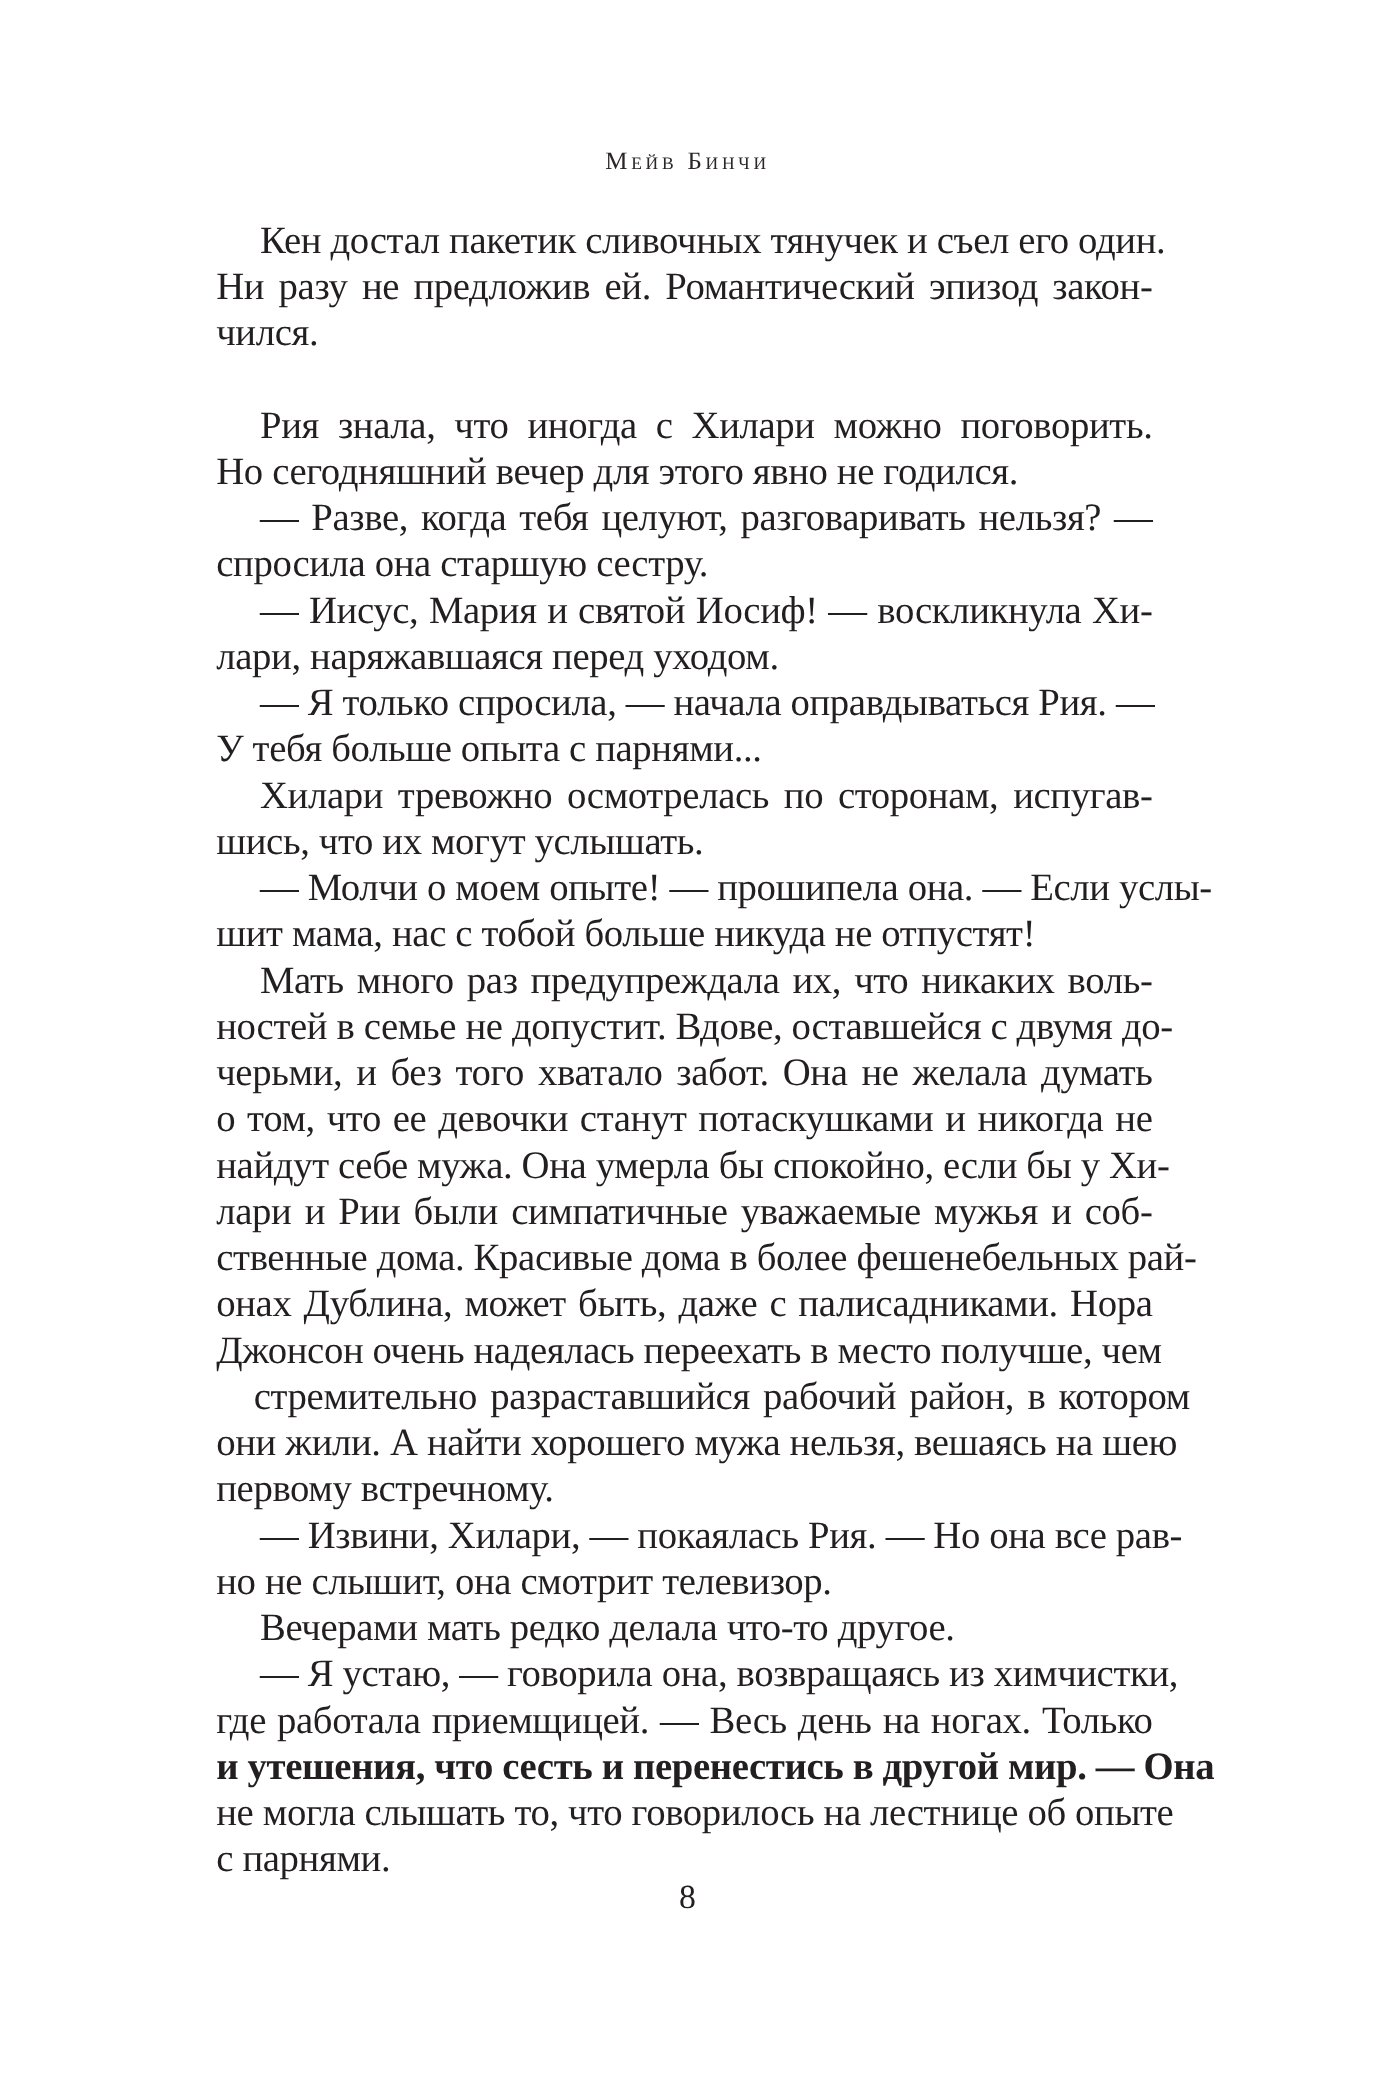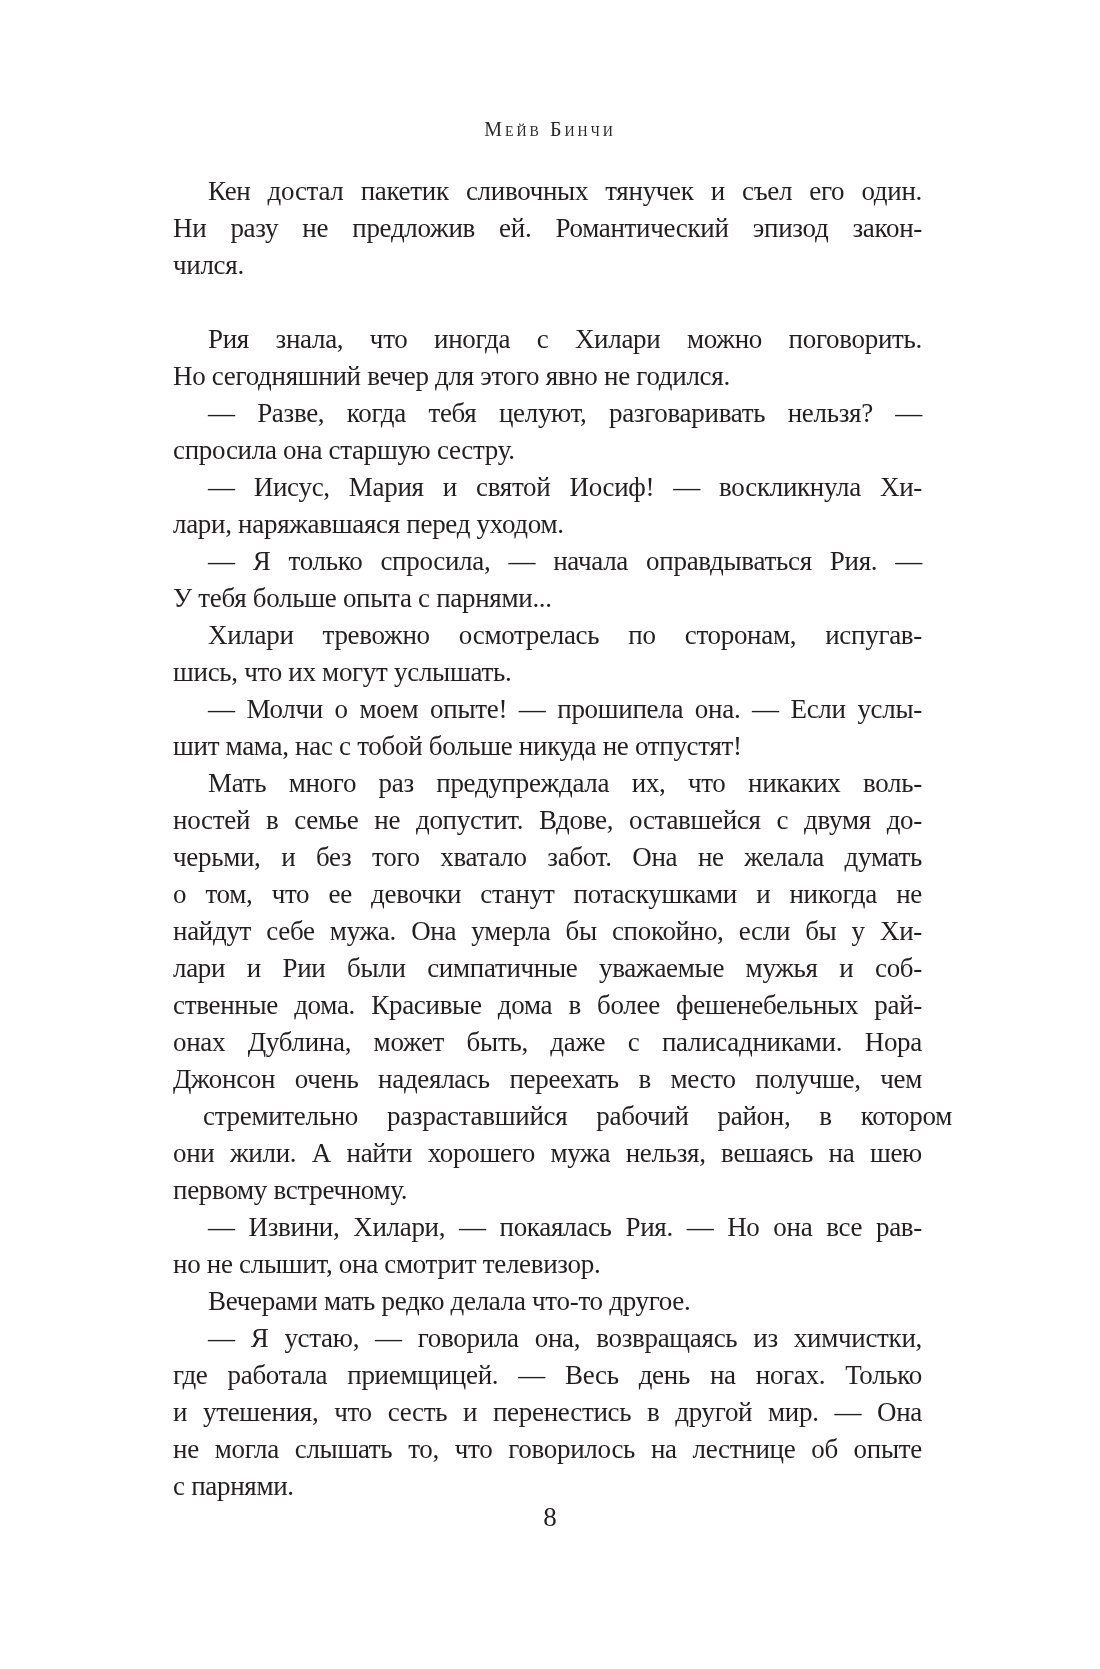--- a/index.html
+++ b/index.html
@@ -31,21 +31,21 @@
       text-align: center;
       font-size: 20px;
       letter-spacing: 3px;
       font-variant: small-caps;
       color: #2b2728;
     }
     .line {
       position: absolute;
       left: 173px;
       width: 749px;
-      font-size: 27px;
+      font-size: 31px;
       line-height: 37px;
       height: 37px;
       white-space: nowrap;
       text-align: justify;
       text-align-last: justify;
       letter-spacing: -0.3px;
     }
     .line.indent {
       left: 208px;
       width: 714px;
@@ -105,19 +105,19 @@
   <div class="line" style="top:1135px;">они жили. А найти хорошего мужа нельзя, вешаясь на шею</div>
   <div class="line last" style="top:1172px;">первому встречному.</div>
 
   <div class="line last" style="top:1246px;">но не слышит, она смотрит телевизор.</div>
   <div class="line indent" style="top:1209px;">— Извини, Хилари, — покаялась Рия. — Но она все рав-</div>
 
   <div class="line indent last" style="top:1283px;">Вечерами мать редко делала что-то другое.</div>
 
   <div class="line indent" style="top:1320px;">— Я устаю, — говорила она, возвращаясь из химчистки,</div>
   <div class="line" style="top:1357px;">где работала приемщицей. — Весь день на ногах. Только</div>
-  <div class="line" style="top:1394px;">и утешения, что сесть и перенестись в другой мир. — Она</div>
+  <div class="line" style="top:1394px;font-weight:bold;">и утешения, что сесть и перенестись в другой мир. — Она</div>
   <div class="line last" style="top:1468px;">с парнями.</div>
   <div class="line" style="top:1431px;">не могла слышать то, что говорилось на лестнице об опыте</div>
 
   <div class="page-number">8</div>
 
 </div>
 
 </body></html>

